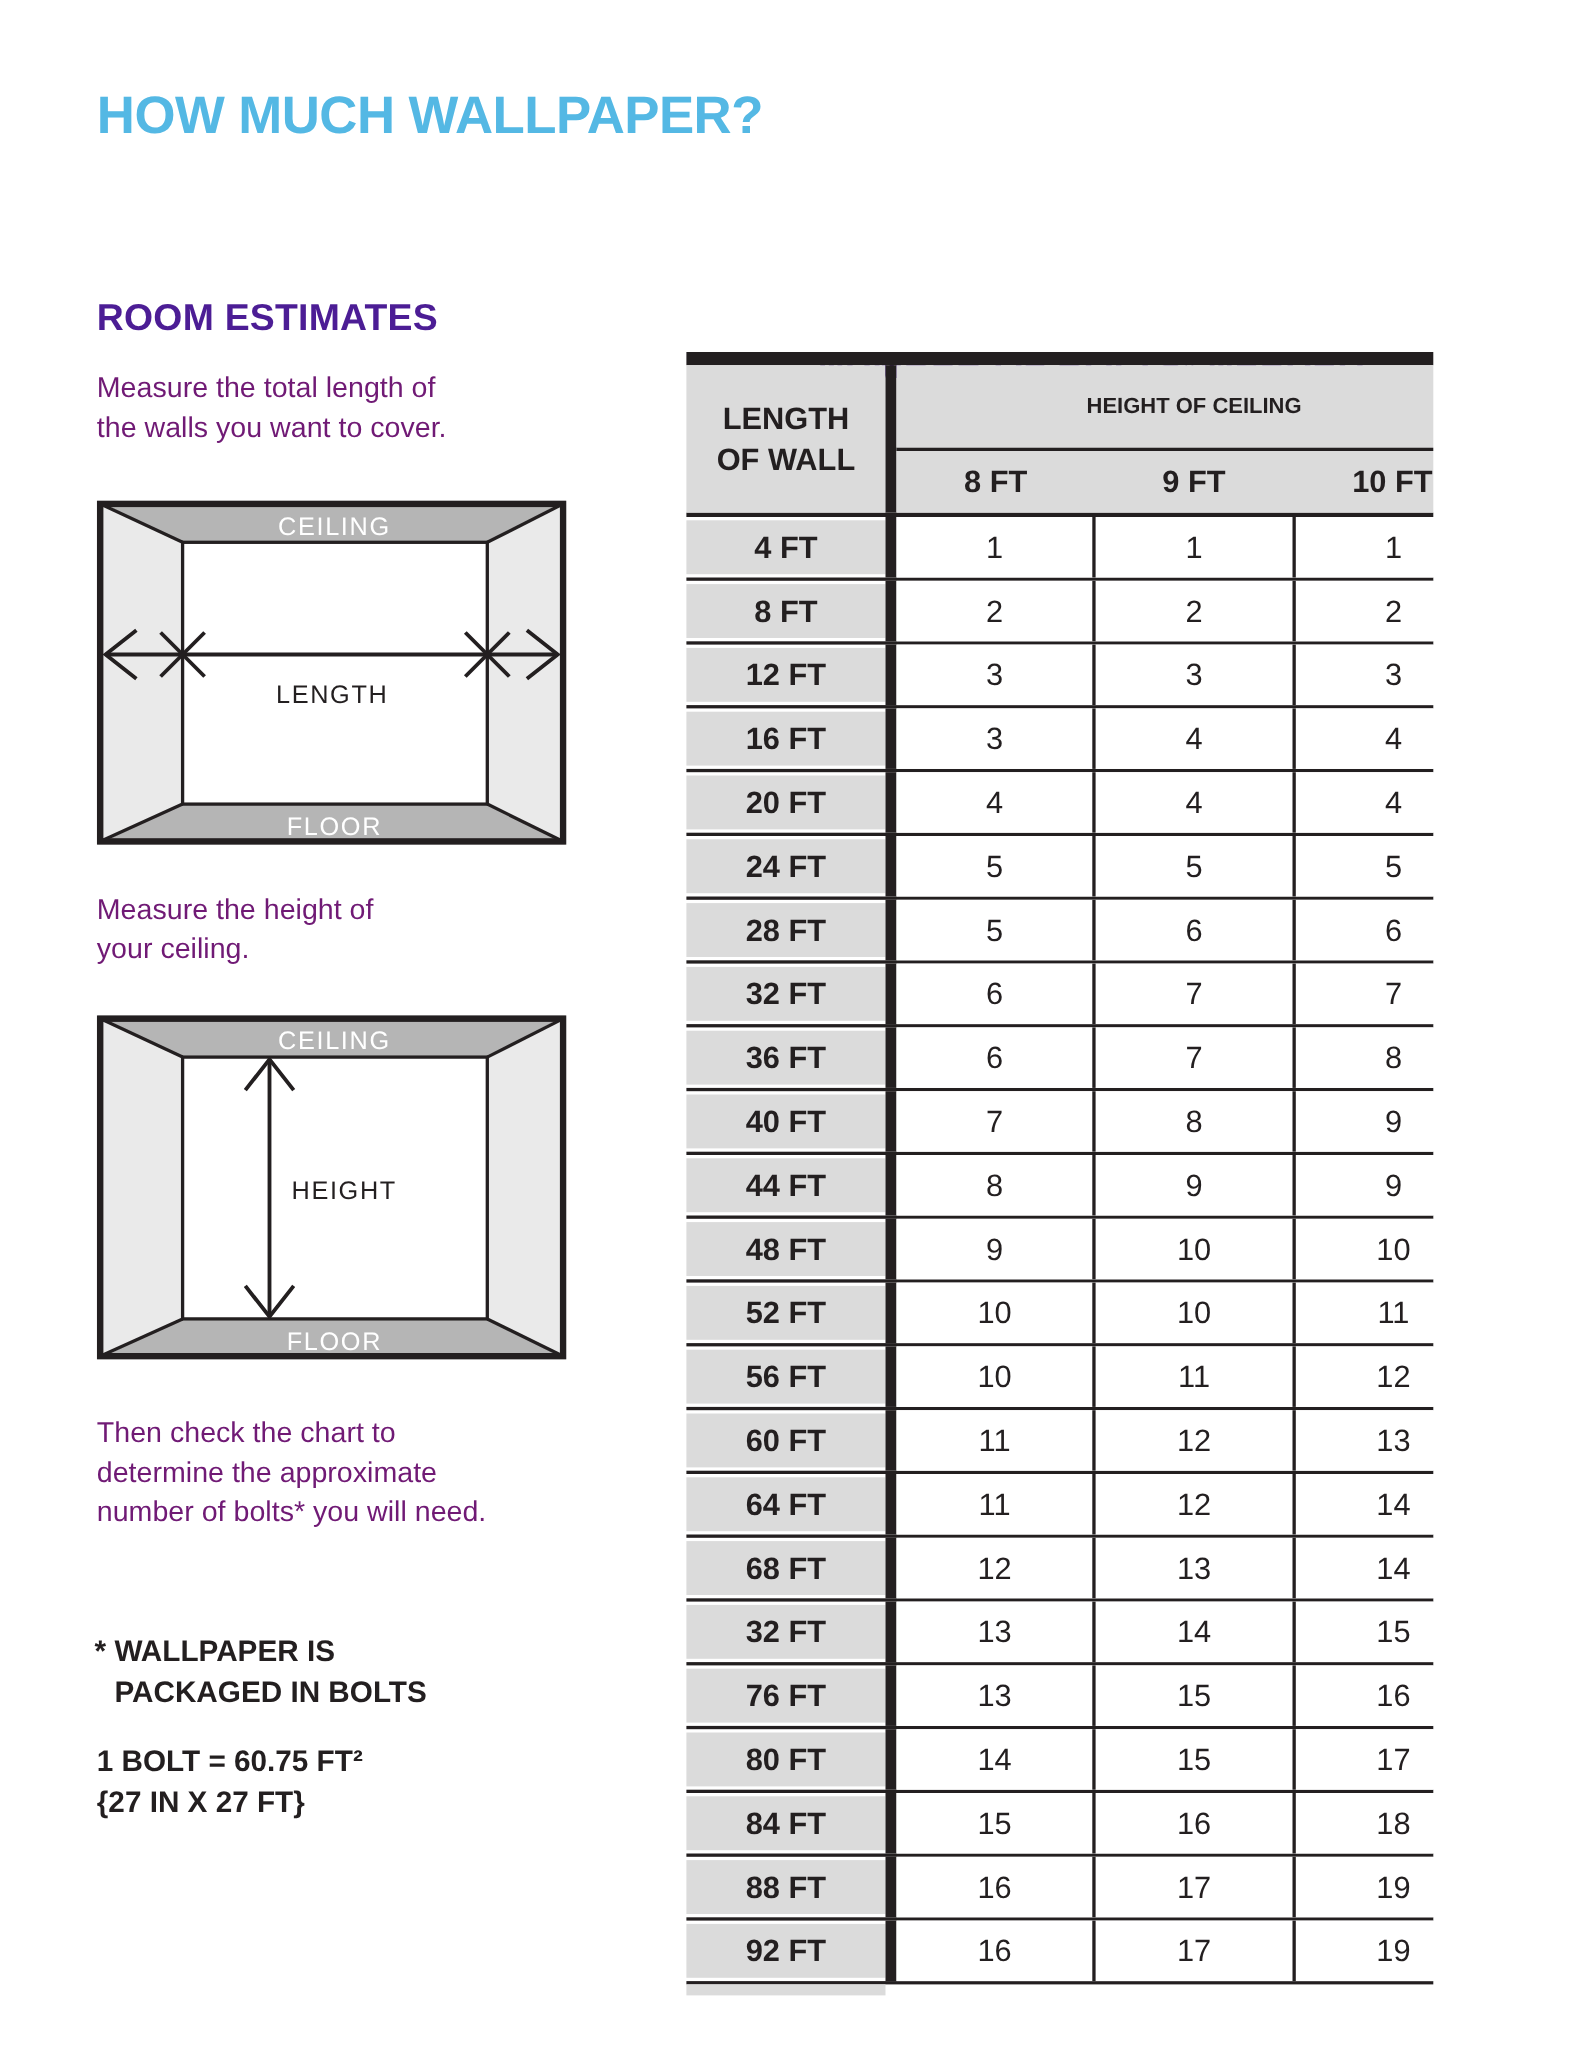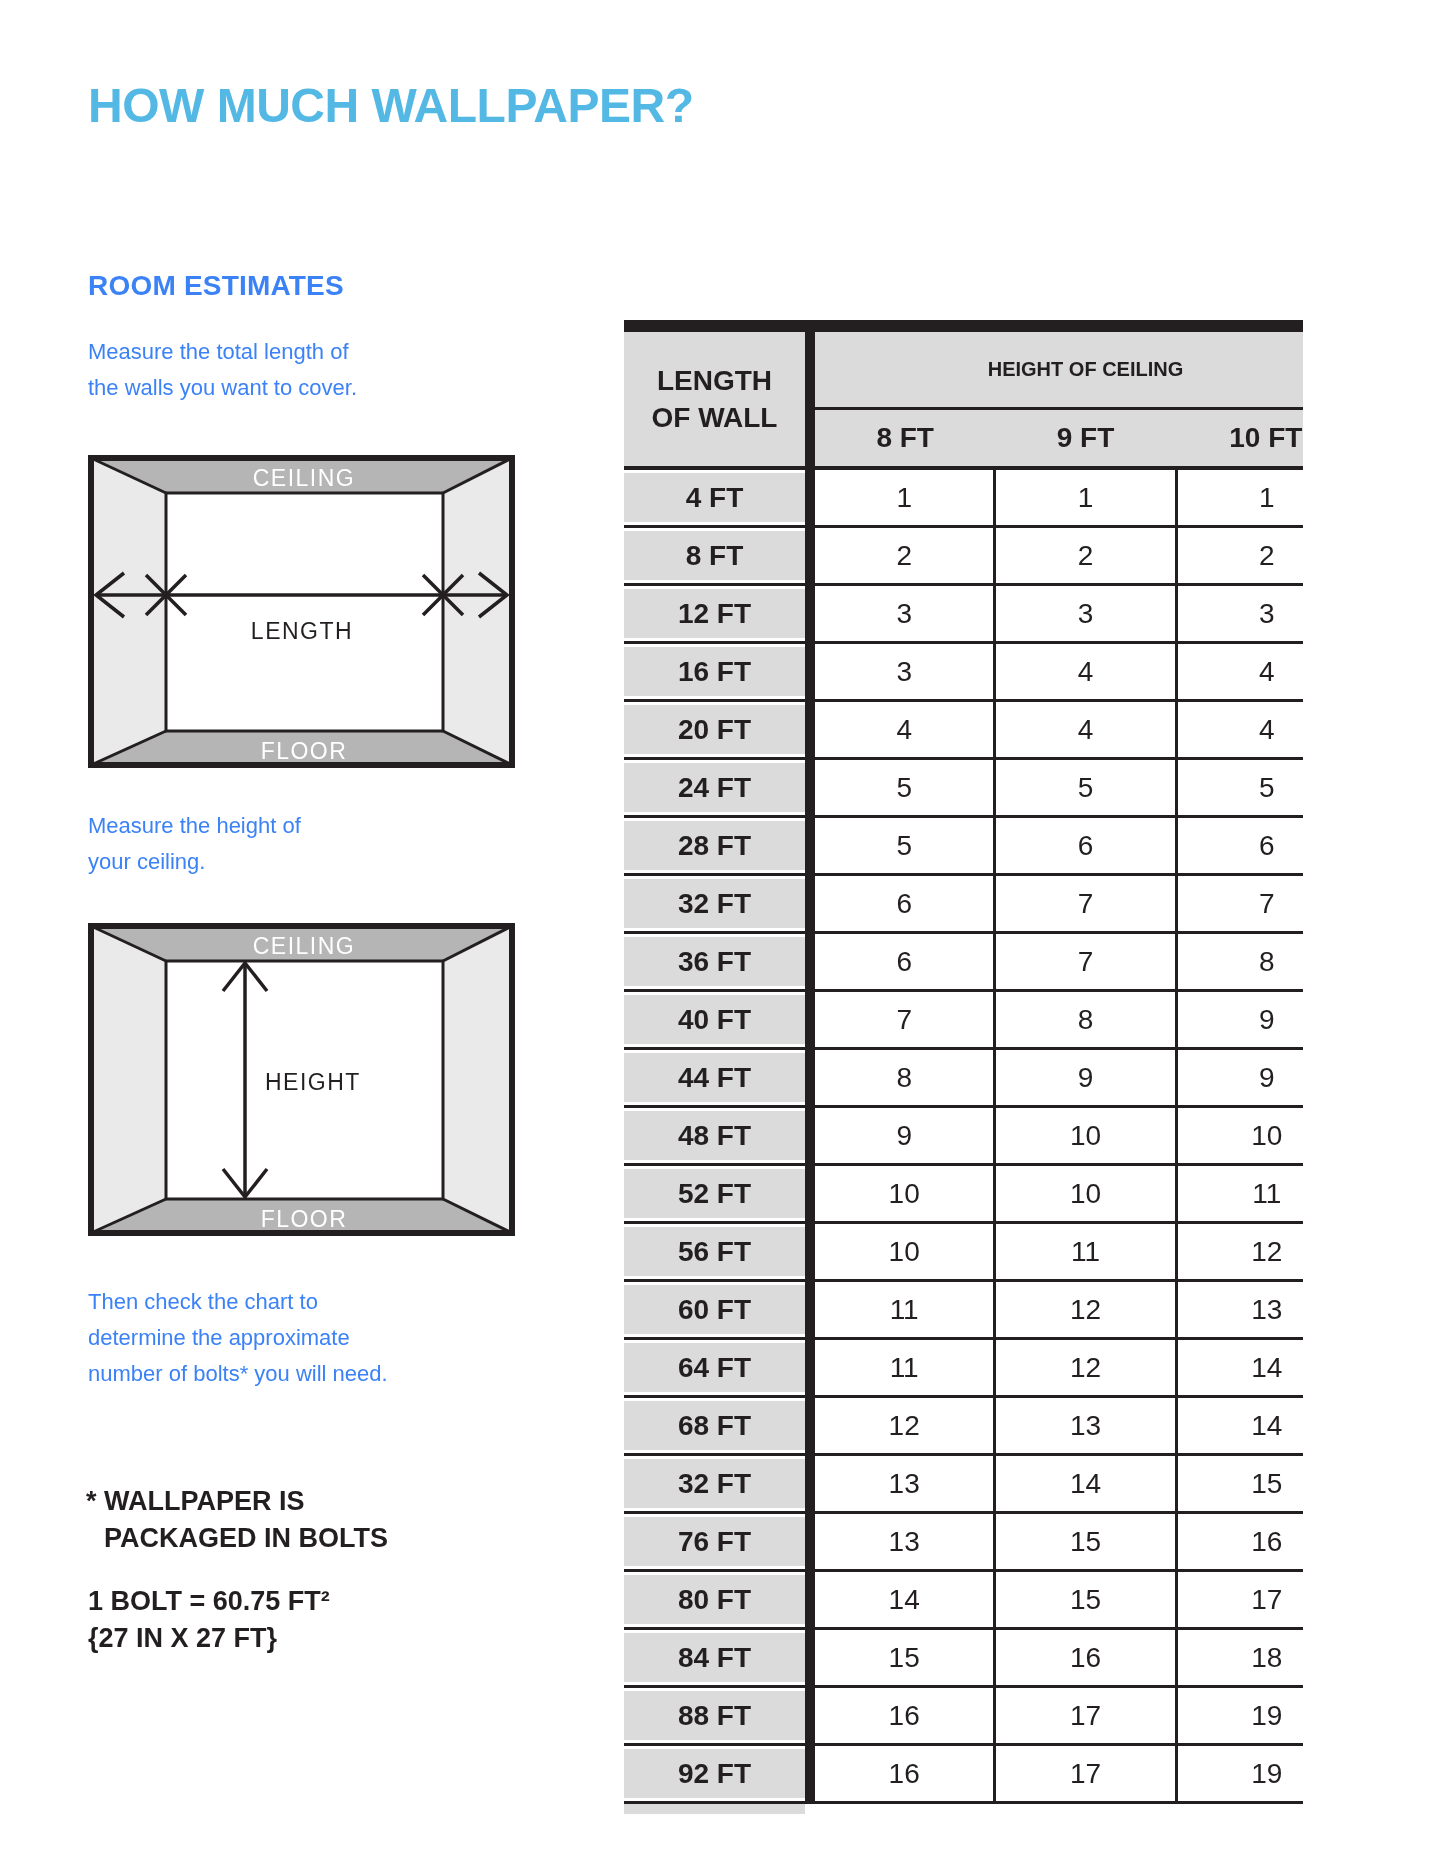--- a/index.html
+++ b/index.html
@@ -1,25 +1,25 @@
 <!DOCTYPE html>
 <html><head>
 <meta charset="utf-8">
 <style>
   html,body{margin:0;padding:0;background:#ffffff;}
   .page{position:relative;width:1303px;height:1870px;background:#ffffff;overflow:hidden;
         font-family:"Liberation Sans","DejaVu Sans",sans-serif;color:#231f20;text-decoration:underline;}
   .abs{position:absolute;}
 
   .page-title{left:88px;top:78px;font-size:48px;font-weight:bold;letter-spacing:-0.5px;color:#54b8e4;}
-  .sec-head{font-size:28px;font-weight:bold;color:#3b82f6;letter-spacing:0.2px;}
+  .sec-head{font-size:34px;font-weight:bold;color:#4c1d95;letter-spacing:0.2px;}
   .left-head{left:88px;top:270px;}
   .table-head{left:624px;top:270px;width:736px;text-align:center;margin-top:44px;}
 
-  .body-text{font-size:22px;line-height:36px;color:#3b82f6;white-space:pre-line;}
+  .body-text{font-size:26px;line-height:36px;color:#701a75;white-space:pre-line;}
   .para1{left:88px;top:334px;}
   .para2{left:88px;top:808px;}
   .para3{left:88px;top:1284px;}
 
   .footnote{left:86px;top:1483px;font-size:27px;line-height:37px;font-weight:bold;
             white-space:pre-line;padding-left:18px;text-indent:-18px;}
   .boltinfo{left:88px;top:1583px;font-size:27px;line-height:37px;font-weight:bold;white-space:pre-line;}
 
   .diagram{width:427px;height:313px;}
   .diag1{left:88px;top:455px;}

